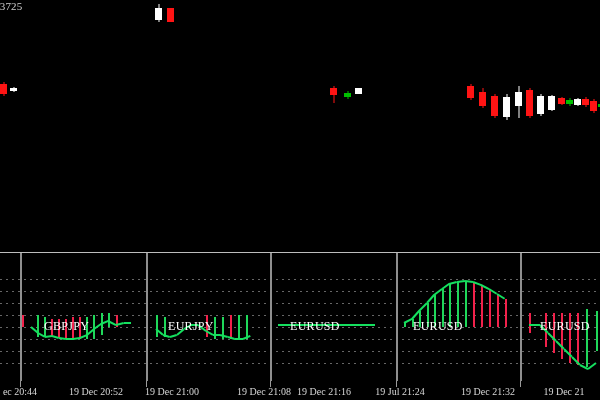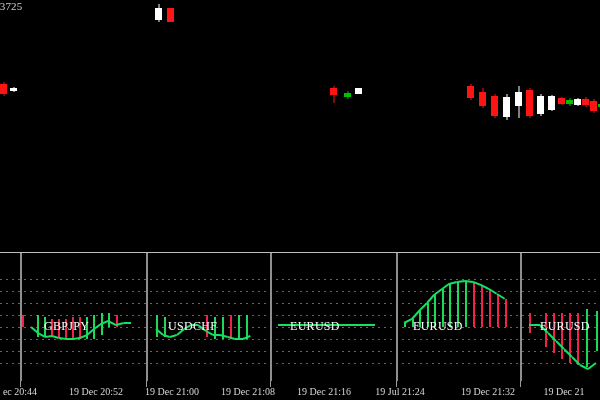--- a/index.html
+++ b/index.html
@@ -220,21 +220,21 @@
           <div class="sig" style="left: 177px; top: 81px; width: 9.21954px; transform: rotate(-40.6013deg);"></div>
           <div class="sig" style="left: 184px; top: 75px; width: 8.06226px; transform: rotate(-29.7449deg);"></div>
           <div class="sig" style="left: 191px; top: 71px; width: 7px; transform: rotate(0deg);"></div>
           <div class="sig" style="left: 198px; top: 71px; width: 10px; transform: rotate(36.8699deg);"></div>
           <div class="sig" style="left: 206px; top: 77px; width: 8.06226px; transform: rotate(29.7449deg);"></div>
           <div class="sig" style="left: 213px; top: 81px; width: 7px; transform: rotate(0deg);"></div>
           <div class="sig" style="left: 220px; top: 81px; width: 8.24621px; transform: rotate(14.0362deg);"></div>
           <div class="sig" style="left: 228px; top: 83px; width: 7.28011px; transform: rotate(15.9454deg);"></div>
           <div class="sig" style="left: 235px; top: 85px; width: 8px; transform: rotate(0deg);"></div>
           <div class="sig" style="left: 243px; top: 85px; width: 7.61577px; transform: rotate(-23.1986deg);"></div>
-          <div class="pair-label" style="left: 168px; top: 66px;">USDCHF</div>
+          <div class="pair-label" style="left: 168px; top: 66px;">EURJPY</div>
         </div>
         <div class="macd-group" style="left: 0px; width: 600px;">
           <div class="sig" style="left: 278px; top: 71px; width: 22px; transform: rotate(0deg);"></div>
           <div class="sig" style="left: 300px; top: 71px; width: 30px; transform: rotate(0deg);"></div>
           <div class="sig" style="left: 330px; top: 71px; width: 45px; transform: rotate(0deg);"></div>
           <div class="pair-label" style="left: 290px; top: 66px;">EURUSD</div>
         </div>
         <div class="macd-group" style="left: 0px; width: 600px;">
           <div class="bar up" style="left: 404px; top: 70px; height: 4px;"></div>
           <div class="bar up" style="left: 412px; top: 66px; height: 8px;"></div>
@@ -290,21 +290,21 @@
   <div class="time-axis">
     <div id="time-ticks">
         <div class="tick" style="left: 20px;"></div>
         <div class="tick" style="left: 146px;"></div>
         <div class="tick" style="left: 270px;"></div>
         <div class="tick" style="left: 396px;"></div>
         <div class="tick" style="left: 520px;"></div>
         <div class="tlabel" style="left: 20px;">ec 20:44</div>
         <div class="tlabel" style="left: 96px;">19 Dec 20:52</div>
         <div class="tlabel" style="left: 172px;">19 Dec 21:00</div>
-        <div class="tlabel" style="left: 248px;">19 Dec 21:08</div>
+        <div class="tlabel" style="left: 264px;">19 Dec 21:08</div>
         <div class="tlabel" style="left: 324px;">19 Dec 21:16</div>
         <div class="tlabel" style="left: 400px;">19 Jul 21:24</div>
         <div class="tlabel" style="left: 488px;">19 Dec 21:32</div>
         <div class="tlabel" style="left: 564px;">19 Dec 21</div>
       </div>
   </div>
 
 </div>
 
 </body></html>

